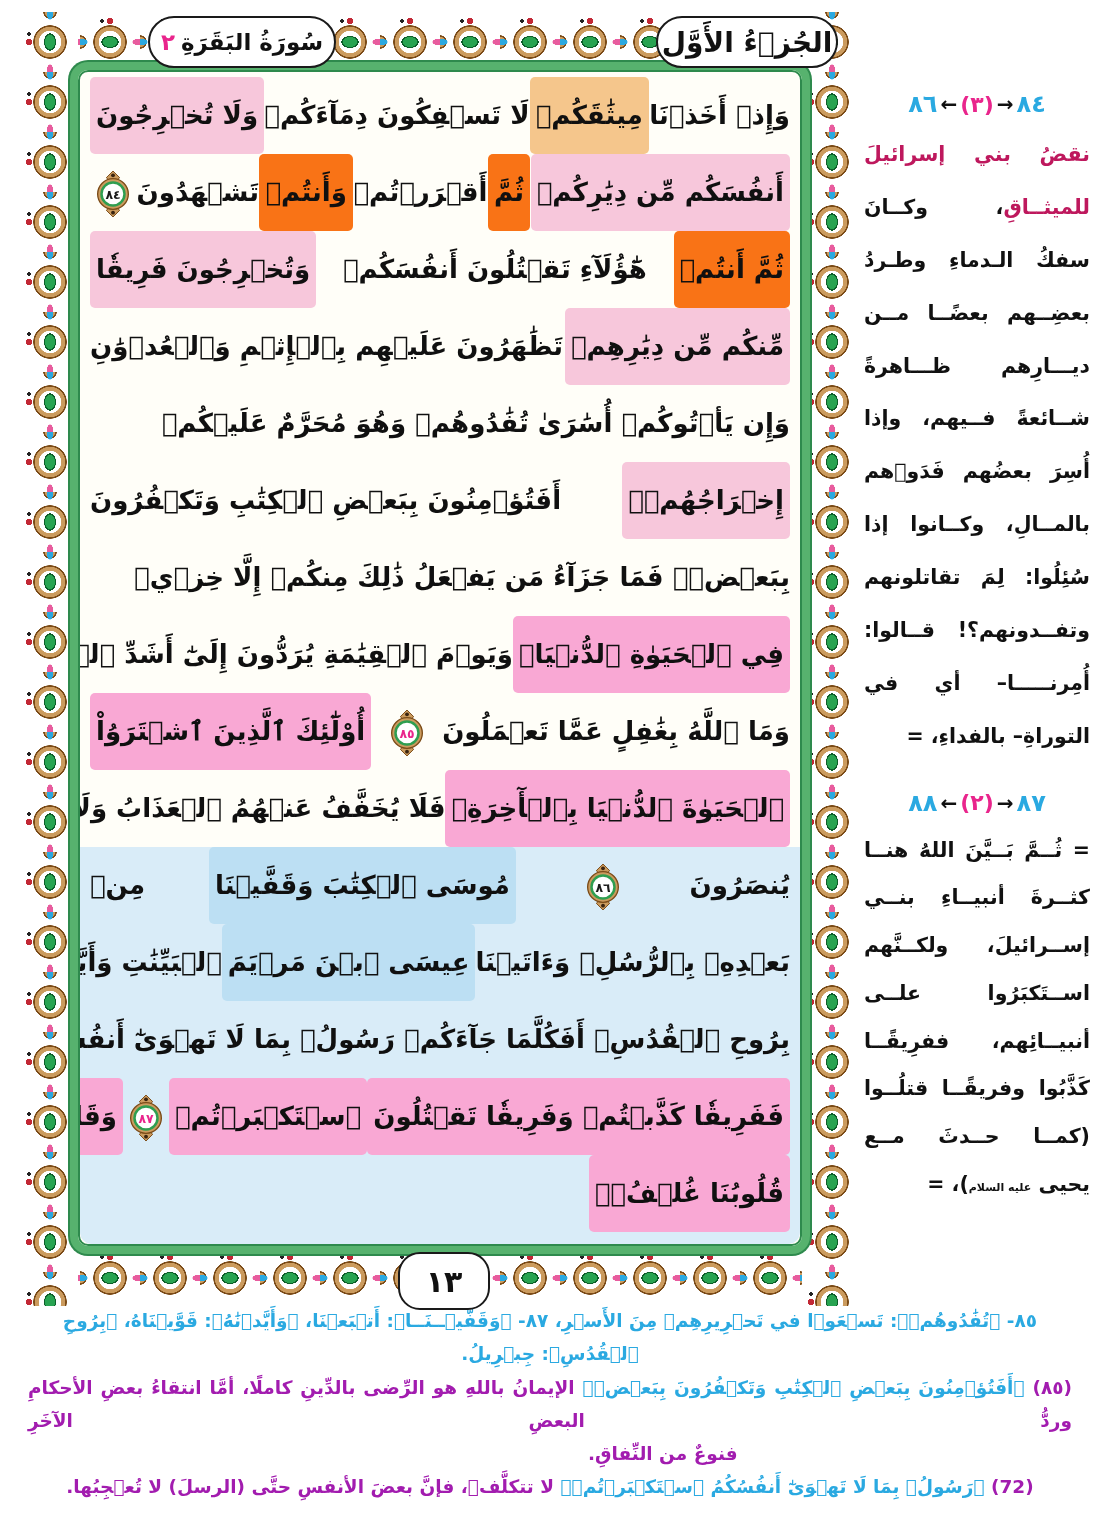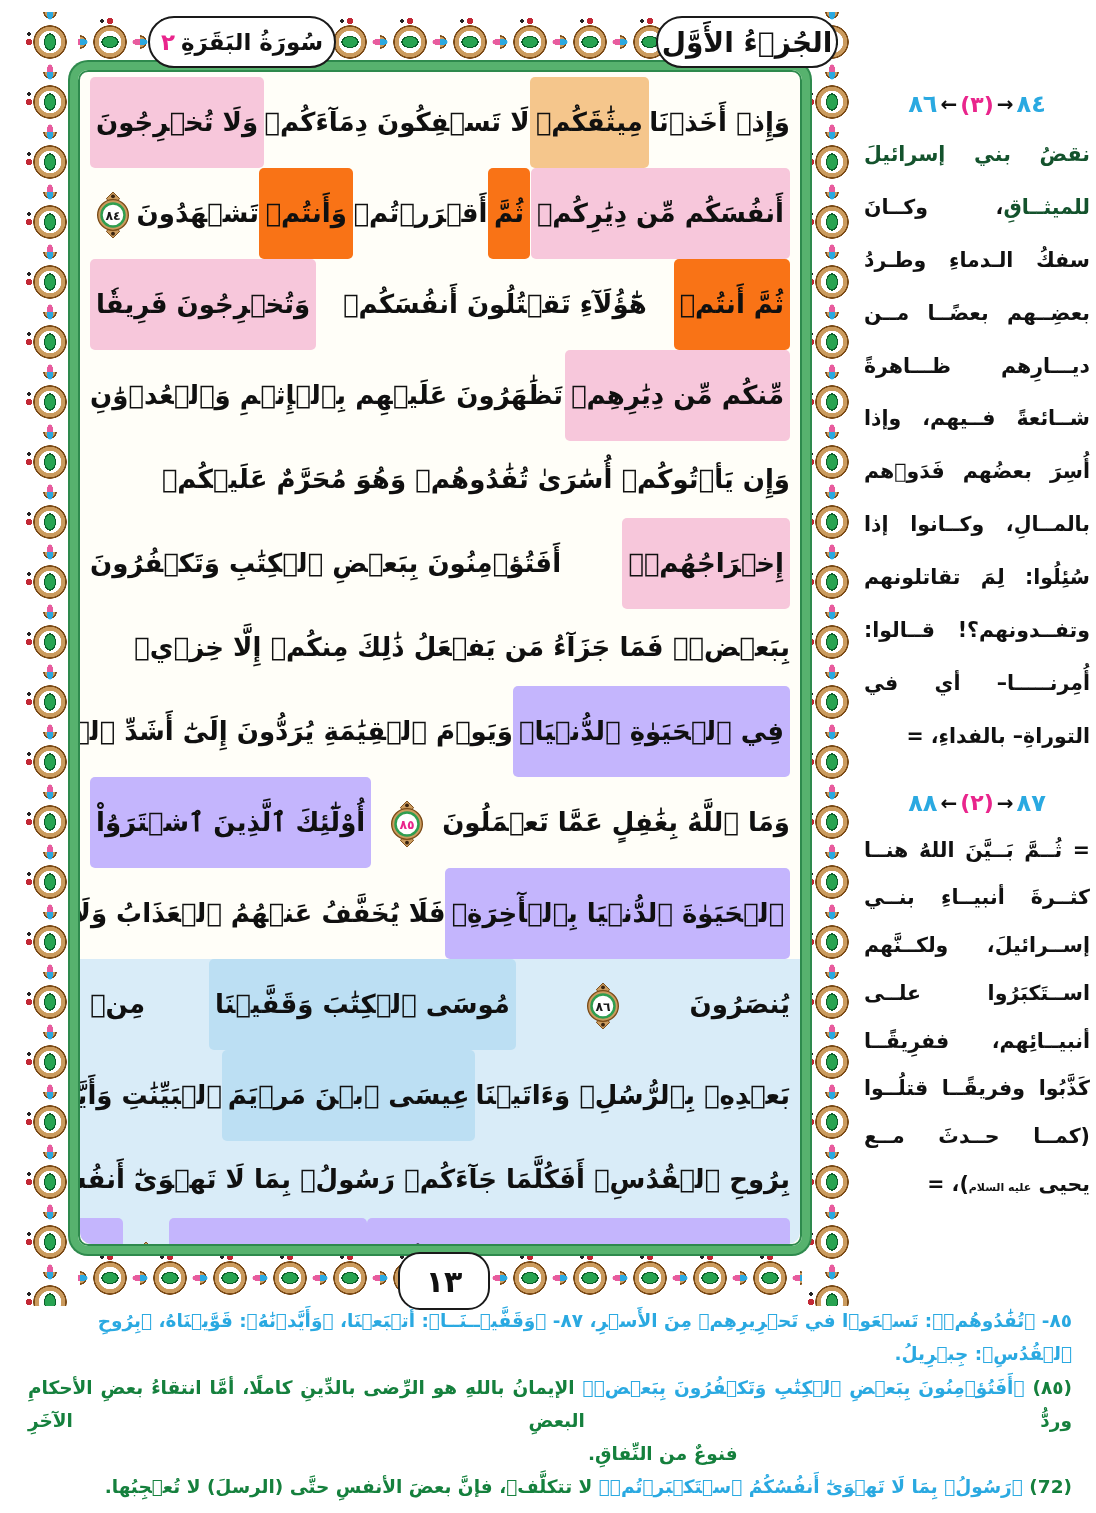--- a/index.html
+++ b/index.html
@@ -49,48 +49,48 @@
   
   #panel{position:absolute;left:70px;top:62px;width:724px;height:1176px;
     background:#fffef8;border:8px solid #57b26e;border-radius:18px;
     box-shadow:0 0 0 2px #2e8a4d, inset 0 0 0 2px #2e8a4d;z-index:2;}
   #panel-inner{position:absolute;inset:2px;border-radius:12px;overflow:hidden;}
   .qblock{padding:5px 10px 0;}
   #quran-blue{background:#d9ecf8;margin:0;padding:0 10px 14px;border-radius:0 0 12px 12px;}
   .qline{direction:rtl;text-align:justify;text-align-last:justify;
     font-size:26px;font-weight:bold;color:#101010;line-height:77px;white-space:nowrap;
     display:flex;justify-content:space-between;align-items:center;}
-  .qline .hl{border-radius:5px;padding:7px 6px;}
+  .qline .hl{border-radius:5px;padding:0 6px;}
   .h-orange{background:#f5c68c;}
   .h-pink{background:#f7c7db;}
   .h-gray{background:#f97316;}
-  .h-yellow{background:#c4b5fd;}
+  .h-yellow{background:#f9a8d4;}
   .h-blue{background:#bcdff3;}
   .rosette{display:inline-block;width:46px;height:46px;vertical-align:middle;flex:0 0 auto;}
 
   
   #margin-col{position:absolute;left:864px;top:90px;width:226px;direction:rtl;color:#111;}
   .range-header{display:flex;direction:ltr;justify-content:center;align-items:center;gap:3px;
     font-weight:bold;font-size:24px;margin-bottom:10px;}
   .range-header .cy{color:#2aa9e1;}
   .range-header .mg{color:#e9258c;font-size:22px;}
   .range-header .ar{color:#111;font-size:20px;font-weight:bold;}
   .margin-para{font-size:20.5px;font-weight:bold;text-align:justify;line-height:2.58;color:#111;}
-  .margin-para .c-magenta{color:#14532d;}
+  .margin-para .c-magenta{color:#be185d;}
   .sm{font-size:11px;}
   .gap1{height:26px;}
   #margin-sec2 .margin-para{line-height:2.33;}
 
   
   #footnotes{position:absolute;left:28px;top:1304px;width:1044px;direction:rtl;font-weight:bold;}
   .fn{font-size:18.5px;line-height:1.8;}
-  .fn-right{text-align:right;}
+  .fn-right{text-align:center;}
   .fn-justify{text-align:justify;text-align-last:justify;}
   .fn-indent{text-align:left;padding-left:560px;}
-  .c-magenta{color:#15803d;}
+  .c-magenta{color:#a21caf;}
   .c-cyan{color:#2aa9e1;}
   .fn-black{color:#111;font-size:17.5px;margin-top:8px;}
 </style>
 </head>
 <body>
 
 <div id="page">
 
   <div id="orn-top" class="orn orn-h"></div>
   <div id="orn-bottom" class="orn orn-h"></div>

